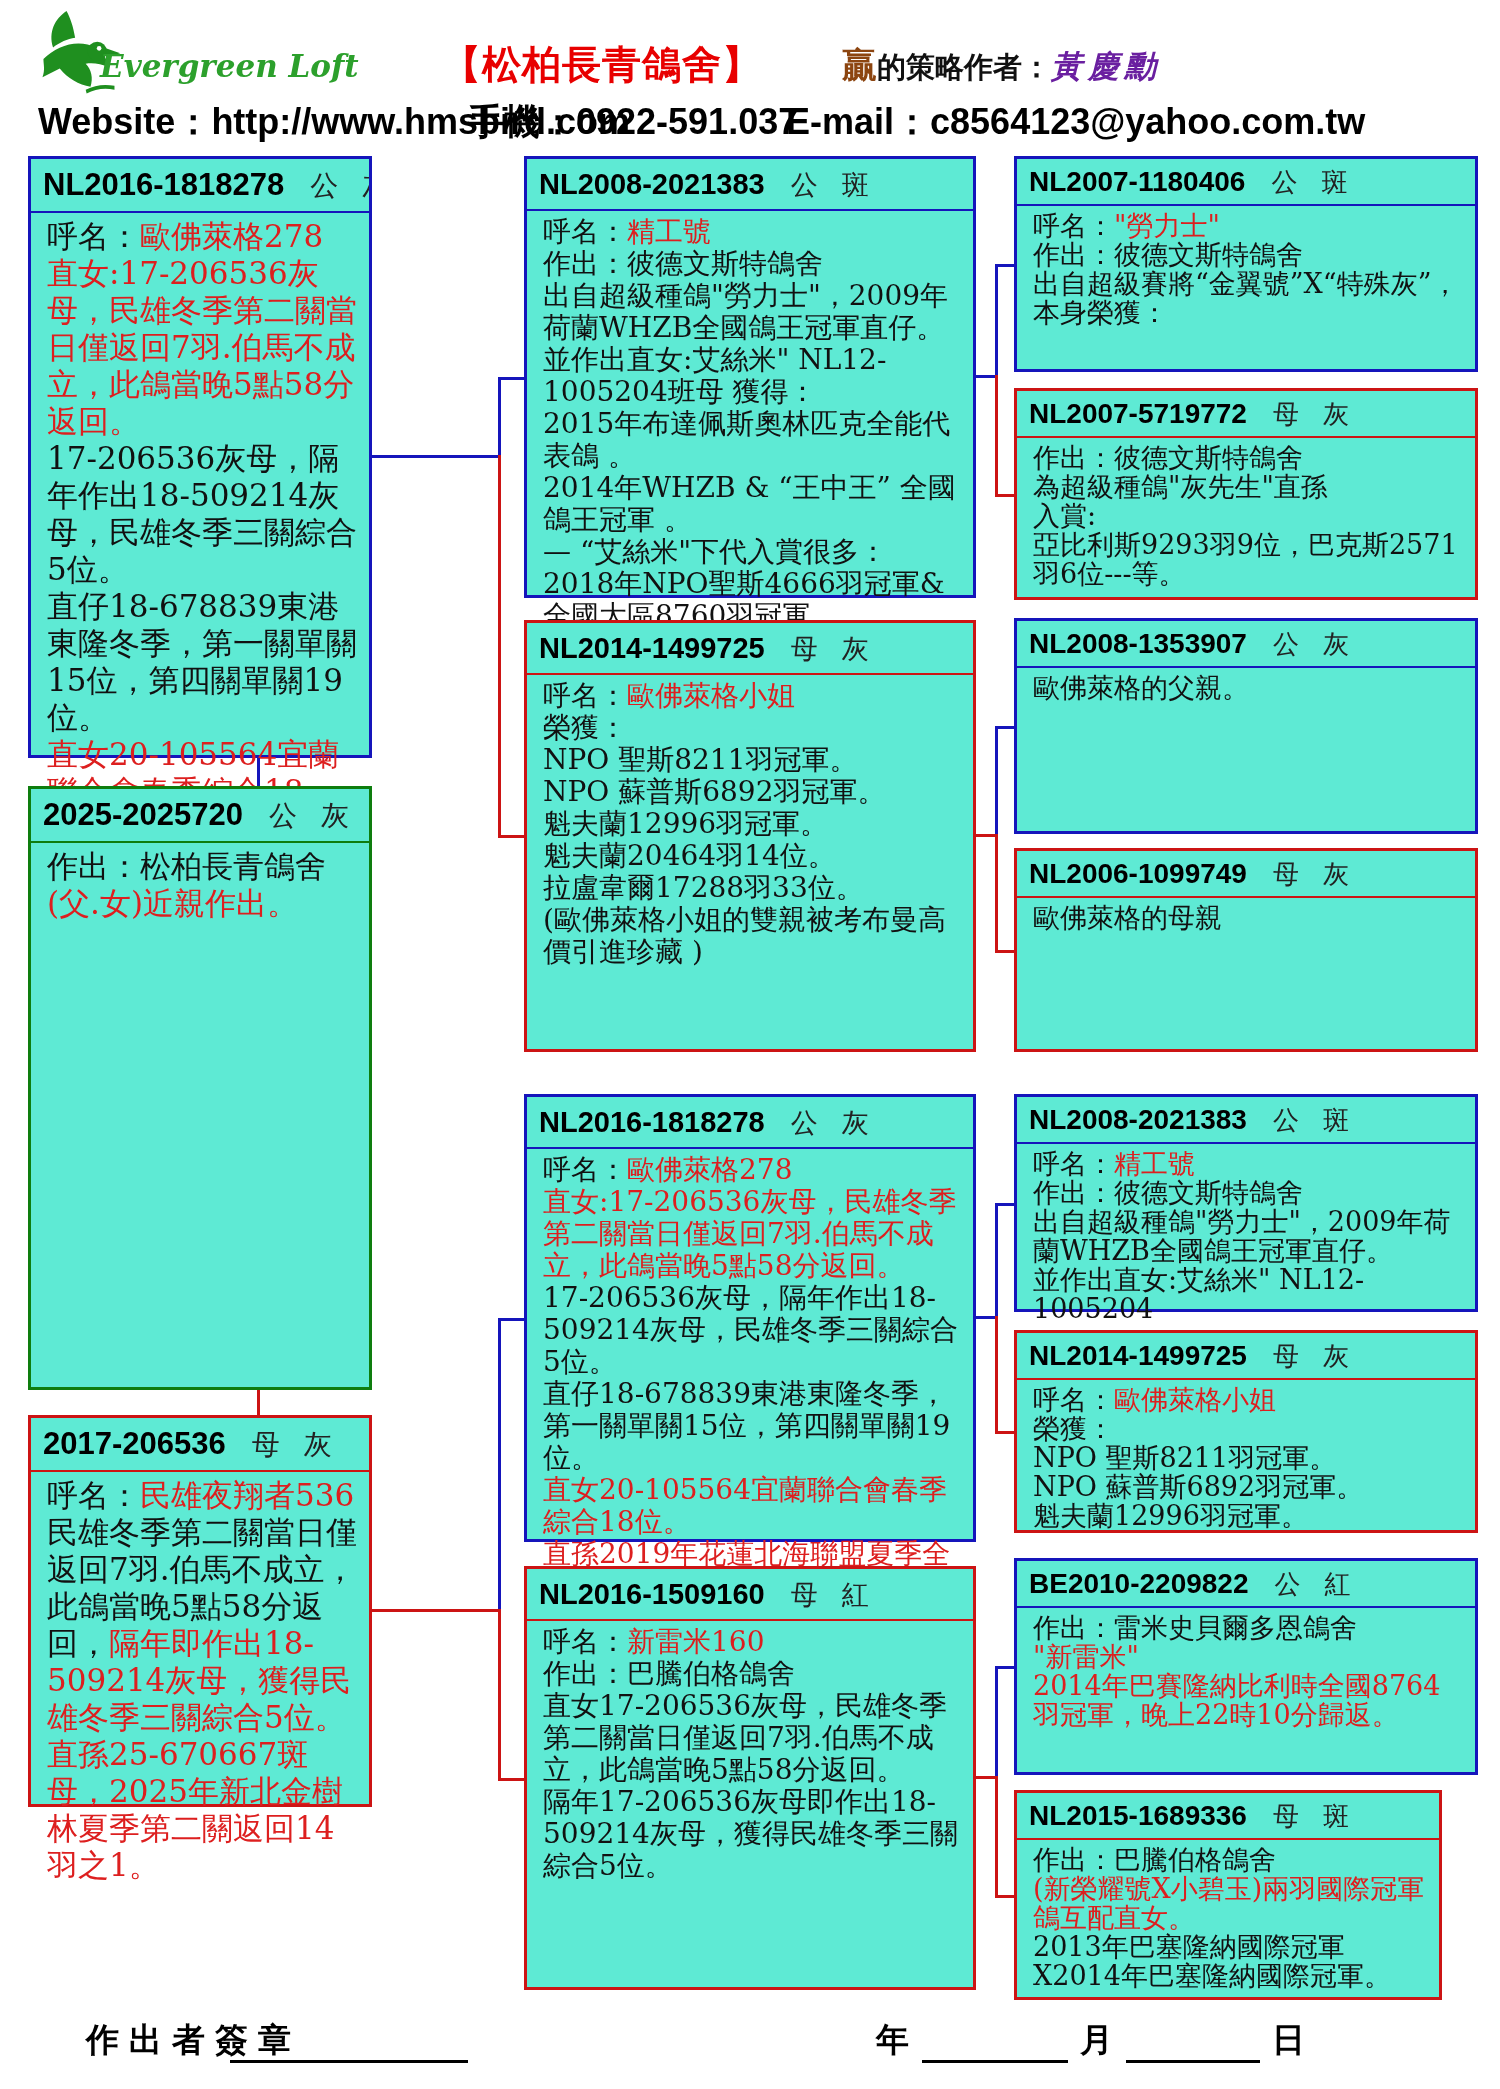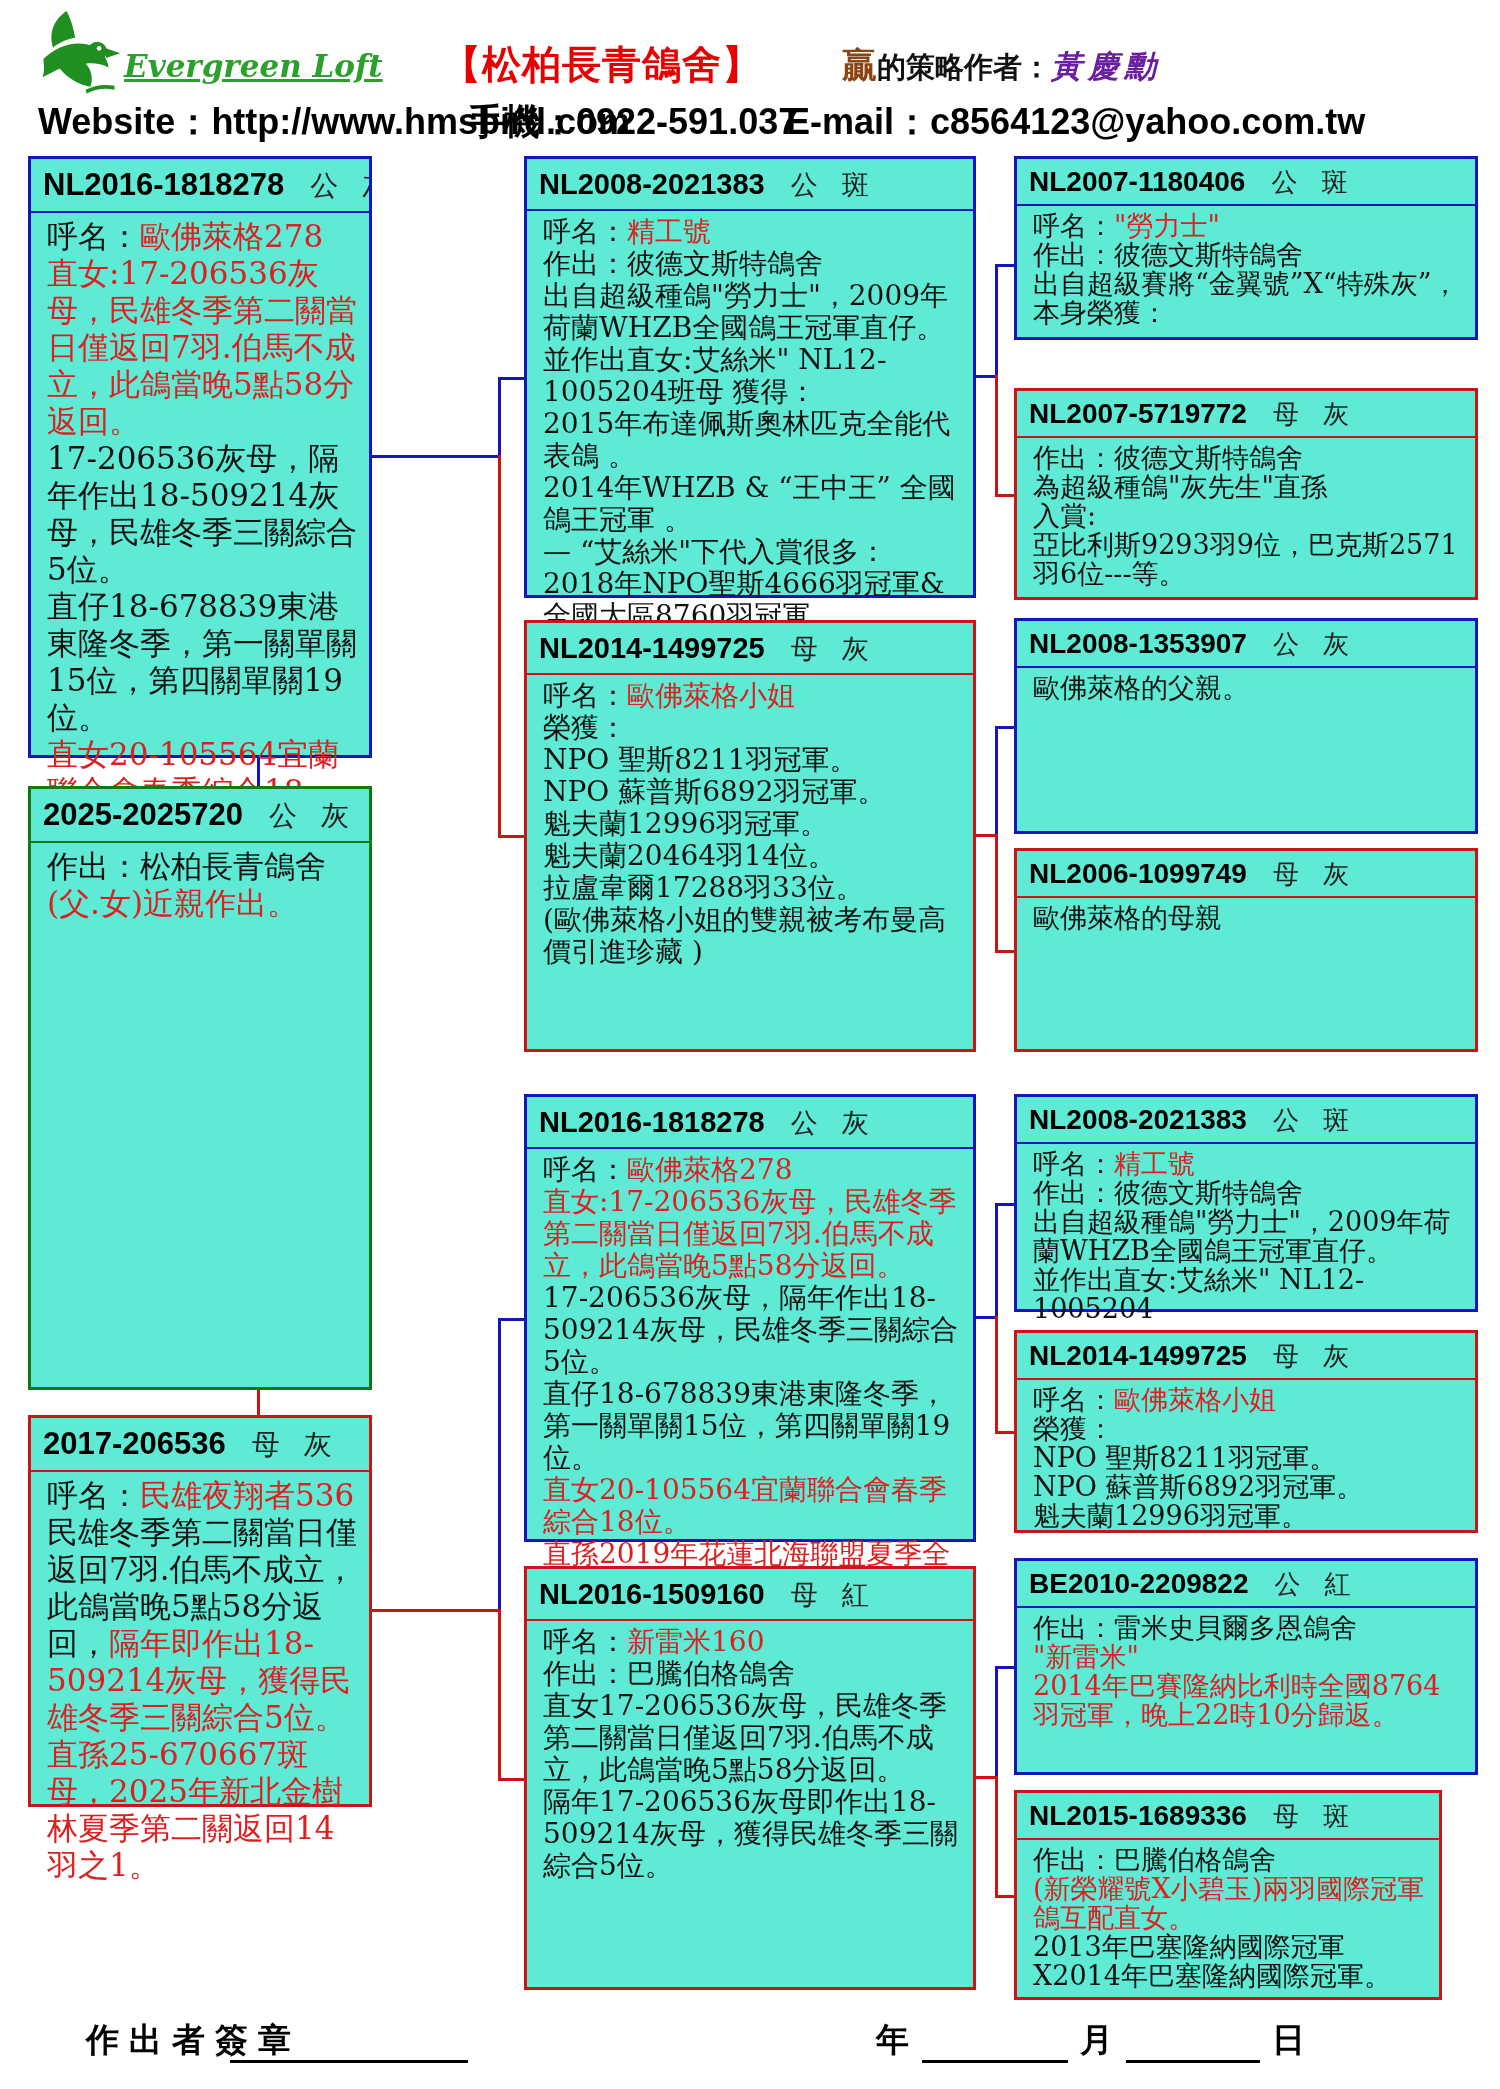--- a/index.html
+++ b/index.html
@@ -6,22 +6,22 @@
     --blue:#1515bb; --red:#cc1414; --green:#0e7d0e;
     --textred:#dd1f1f; --ink:#111111;
     --brand:#2ca02c; --titlered:#e80000; --purple:#6a1fa0; --brown:#8c4510;
   }
   *{box-sizing:border-box;margin:0;padding:0}
   body{background:#ffffff;font-family:"DejaVu Serif","Liberation Serif",serif;}
   .page{position:relative;width:1500px;height:2089px;background:#fff;overflow:hidden}
 
   
   .logo-svg{position:absolute;left:30px;top:6px;width:96px;height:102px}
-  .logo-text{position:absolute;left:124px;top:48px;font-style:italic;font-weight:bold;
-    font-size:31px;color:var(--brand);text-decoration:underline;
+  .logo-text{position:absolute;left:100px;top:48px;font-style:italic;font-weight:bold;
+    font-size:31px;color:var(--brand);
     font-family:"DejaVu Serif",serif}
   .loft-title{position:absolute;left:442px;top:38px;font-size:39px;font-weight:bold;
     color:var(--titlered);font-family:"Liberation Sans",sans-serif;letter-spacing:1px}
   .author-line{position:absolute;left:842px;top:42px;font-size:29px;font-weight:bold;
     color:var(--ink);white-space:nowrap}
   .author-win{font-size:35px;color:var(--brown);font-family:"DejaVu Serif",serif}
   .author-name{font-size:31px;color:var(--purple);letter-spacing:6px;font-style:italic}
   .contact{position:absolute;top:98px;font-size:36px;font-weight:600;color:#000;
     font-family:"Liberation Sans",sans-serif;white-space:nowrap}
   .contact.web{left:38px}.contact.phone{left:468px}.contact.mail{left:786px}
@@ -48,21 +48,21 @@
   .col-r .pbox-body{font-size:27px;line-height:29px}
 
   
   .pos-l1{left:28px;top:156px;width:344px;height:602px}
   .pos-l2{left:28px;top:786px;width:344px;height:604px}
   .pos-l3{left:28px;top:1415px;width:344px;height:392px}
   .pos-m1{left:524px;top:156px;width:452px;height:442px}
   .pos-m2{left:524px;top:620px;width:452px;height:432px}
   .pos-m3{left:524px;top:1094px;width:452px;height:448px}
   .pos-m4{left:524px;top:1566px;width:452px;height:424px}
-  .pos-r1{left:1014px;top:156px;width:464px;height:184px}
+  .pos-r1{left:1014px;top:156px;width:464px;height:216px}
   .pos-r2{left:1014px;top:388px;width:464px;height:212px}
   .pos-r3{left:1014px;top:618px;width:464px;height:216px}
   .pos-r4{left:1014px;top:848px;width:464px;height:204px}
   .pos-r5{left:1014px;top:1094px;width:464px;height:218px}
   .pos-r6{left:1014px;top:1330px;width:464px;height:203px}
   .pos-r7{left:1014px;top:1558px;width:464px;height:217px}
   .pos-r8{left:1014px;top:1790px;width:428px;height:210px}
 
   
   .cline{position:absolute}

